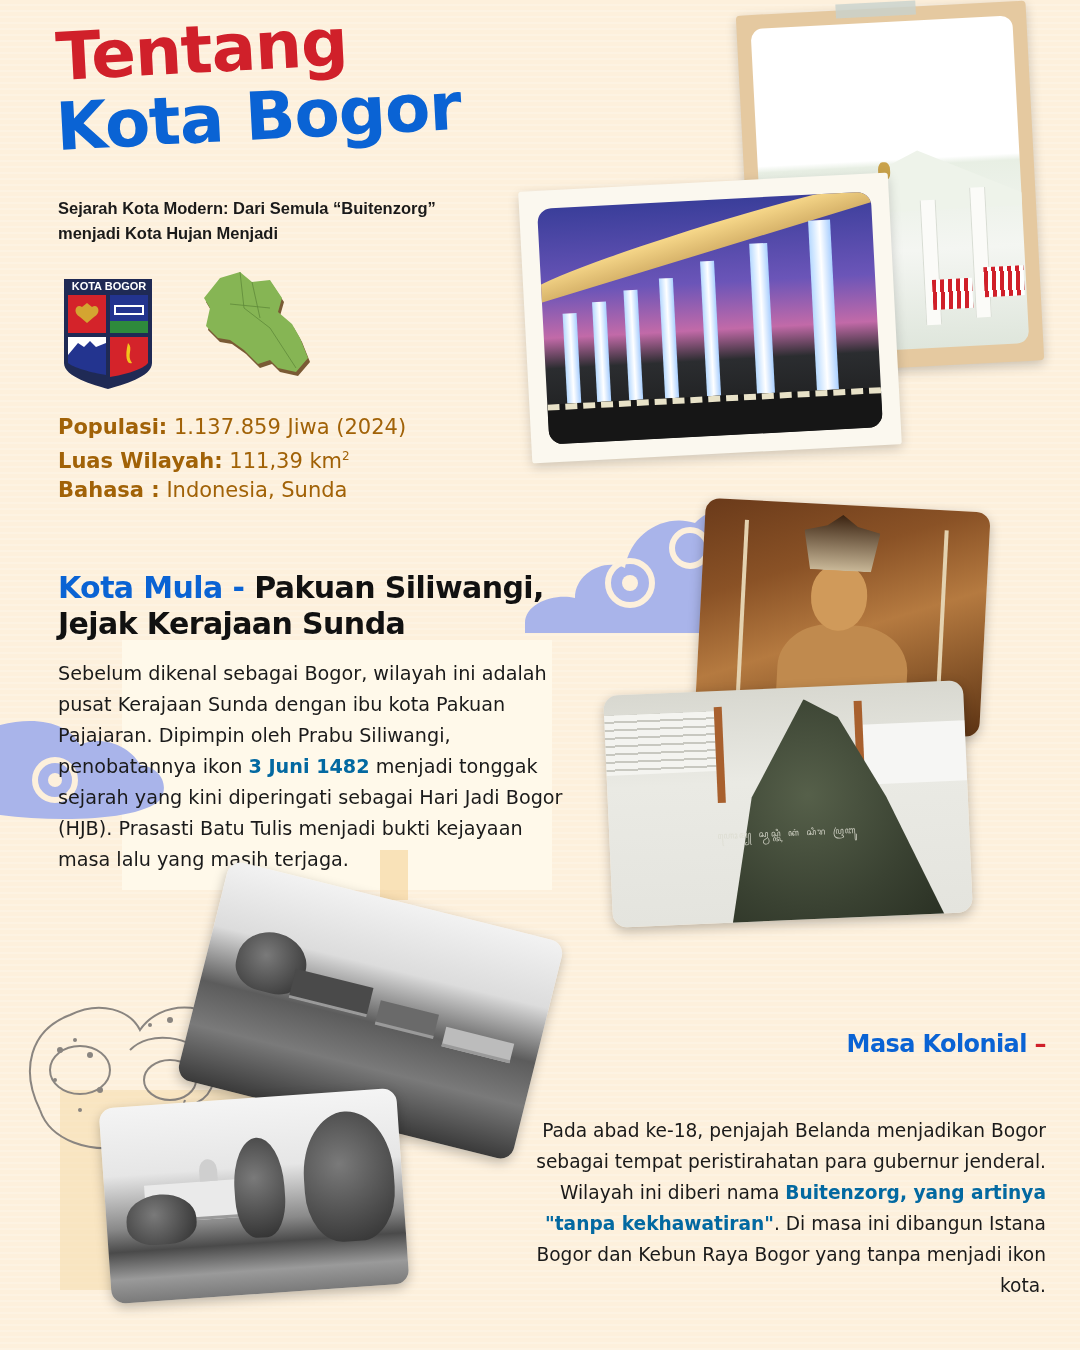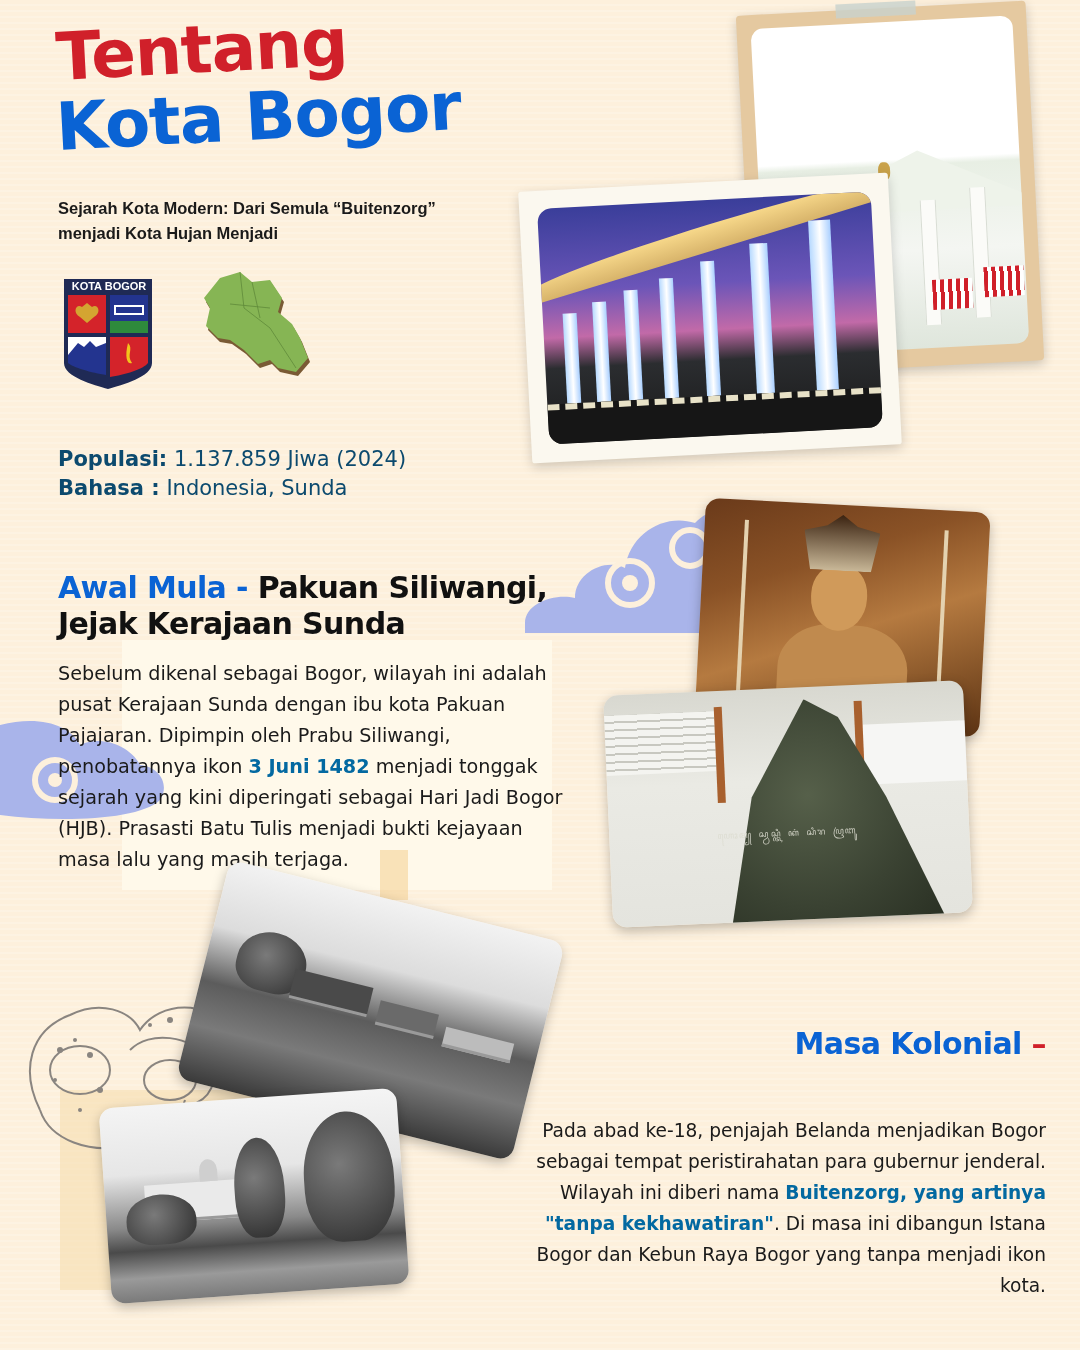--- a/index.html
+++ b/index.html
@@ -33,31 +33,31 @@
     left: 58px; top: 196px; width: 460px;
     font-family: "Liberation Sans", sans-serif; font-weight: 700;
     font-size: 16.5px; line-height: 25px; color: #1a1a1a;
   }
 
   
   .logo { left: 62px; top: 277px; width: 92px; height: 114px; }
   .map-icon { left: 200px; top: 268px; width: 114px; height: 110px; }
 
   
-  .stats { left: 58px; top: 413px; font-family: "DejaVu Sans", sans-serif; font-size: 21px; line-height: 29px; color: #0c4a6e; margin-top: 32px; }
+  .stats { left: 58px; top: 413px; font-family: "DejaVu Sans", sans-serif; font-size: 21px; line-height: 29px; color: #a16207; }
   .stats .k { font-weight: 700; }
   .stats sup { font-size: 12px; }
 
   
   .h-awal { left: 58px; top: 570px; font-family: "DejaVu Sans", sans-serif; font-weight: 900; font-size: 30px; line-height: 36px; color:#111; letter-spacing: -0.6px; }
   .h-awal .accent { color: #0a63d4; }
   .body-awal { left: 58px; top: 658px; width: 520px; font-family: "DejaVu Sans", sans-serif; font-size: 19.2px; line-height: 31px; color: #1a1a1a; }
   .hl { color: #0369a1; font-weight: 700; }
 
-  .h-masa { right: 34px; top: 1026px; text-align: right; font-family: "DejaVu Sans", sans-serif; font-weight: 900; font-size: 30px; line-height: 36px; color:#111; letter-spacing: -0.6px; }
+  .h-masa { right: 34px; top: 1026px; text-align: right; font-family: "DejaVu Sans", sans-serif; font-weight: 900; font-size: 24px; line-height: 36px; color:#111; letter-spacing: -0.6px; }
   .h-masa .accent { color: #0a63d4; }
   .body-masa { right: 34px; top: 1115px; width: 560px; text-align: right; font-family: "DejaVu Sans", sans-serif; font-size: 18.6px; line-height: 31px; color: #1a1a1a; }
 
   
   .photo { position: absolute; border-radius: 14px; overflow: hidden; box-shadow: 0 4px 12px rgba(0,0,0,0.25); }
   .frame-palace { left: 745px; top: 8px; width: 290px; height: 360px; background: #e5c9a0; transform: rotate(-3deg); border-radius: 4px; box-shadow: 0 4px 12px rgba(0,0,0,0.2); }
   .frame-palace .inner { position:absolute; left: 14px; top: 14px; right: 14px; bottom: 18px; border-radius: 12px; background: linear-gradient(180deg, #ffffff 0%, #ffffff 42%, #e8efe4 44%, #f4f6f2 70%, #dfe6dc 100%); overflow:hidden; }
   .pediment { position:absolute; left: 30px; top: 130px; width: 0; height: 0; border-left: 130px solid transparent; border-right: 130px solid transparent; border-bottom: 60px solid #eef3ea; }
   .col { position:absolute; width: 16px; background: #fbfbf8; border-left: 1px solid #d8ddd4; border-right: 1px solid #d8ddd4; }
   .flags { position:absolute; width: 40px; height: 30px; background: repeating-linear-gradient(90deg, #d0202a 0 4px, #fff 4px 8px); }
@@ -163,20 +163,21 @@
   <path d="M20 10 L40 4 L52 14 L70 12 L82 30 L78 44 L92 56 L100 70 L108 90 L96 104 L78 100 L70 92 L58 96 L44 82 L30 72 L18 70 L6 58 L10 40 L4 30 Z" fill="#86b554"></path>
   <g fill="none" stroke="#5f8a3a" stroke-width="0.8">
     <path d="M40 4 L44 40 L70 60 L96 100"></path>
       <path d="M52 14 L60 50"></path>
       <path d="M30 36 L70 40"></path>
   </g>
 </svg>
 
 <div class="abs stats">
   <div><span class="k">Populasi:</span> <span>1.137.859 Jiwa (2024)</span></div>
+  <div><span class="k">Luas Wilayah:</span> <span>111,39 km</span><sup>2</sup></div>
   <div><span class="k">Bahasa :</span> <span>Indonesia, Sunda</span></div>
 </div>
 
 <div class="abs frame-palace">
   <div class="tape"></div>
   <div class="inner">
     <div class="pediment"></div>
     <div class="col" style="left:112px;top:190px;height:120px;"></div>
     <div class="col" style="left:160px;top:180px;height:125px;"></div>
     <div class="col" style="left:210px;top:170px;height:130px;"></div>
@@ -211,21 +212,21 @@
 <div class="photo photo-stone">
   <div class="stone-window" style="left:0;width:110px;"></div>
   <div class="stone-frame" style="left:110px;"></div>
   <div class="stone-window" style="left:250px;width:110px;top:40px;background:#f6f6f4;"></div>
   <div class="stone-frame" style="left:250px;"></div>
   <div class="stone"></div>
   <div class="script">ꦲꦺꦴꦩ꧀ ꦱ꧀ꦮꦱ꧀ꦠꦶ ꦏꦁ ꦱꦶꦫ ꦥꦿꦧꦸ</div>
 </div>
 
 <div class="abs h-awal">
-  <div><span class="accent">Awal Mula -</span> <span>Pakuan Siliwangi,</span></div>
+  <div><span class="accent">Kota Mula -</span> <span>Pakuan Siliwangi,</span></div>
   <div>Jejak Kerajaan Sunda</div>
 </div>
 <div class="abs body-awal">
   <span>Sebelum dikenal sebagai Bogor, wilayah ini adalah pusat Kerajaan Sunda dengan ibu kota Pakuan Pajajaran. Dipimpin oleh Prabu Siliwangi, penobatannya ikon </span><span class="hl">3 Juni 1482</span><span> menjadi tonggak sejarah yang kini diperingati sebagai Hari Jadi Bogor (HJB). Prasasti Batu Tulis menjadi bukti kejayaan masa lalu yang masih terjaga.</span>
 </div>
 
 <div class="photo photo-old1">
   <div class="bw-tree" style="left:30px;top:60px;width:70px;height:60px;"></div>
   <div class="bw-building" style="left:90px;top:90px;width:80px;height:30px;background:#4a4a4a;"></div>
   <div class="bw-building" style="left:180px;top:100px;width:60px;height:25px;background:#6a6a6a;"></div>

